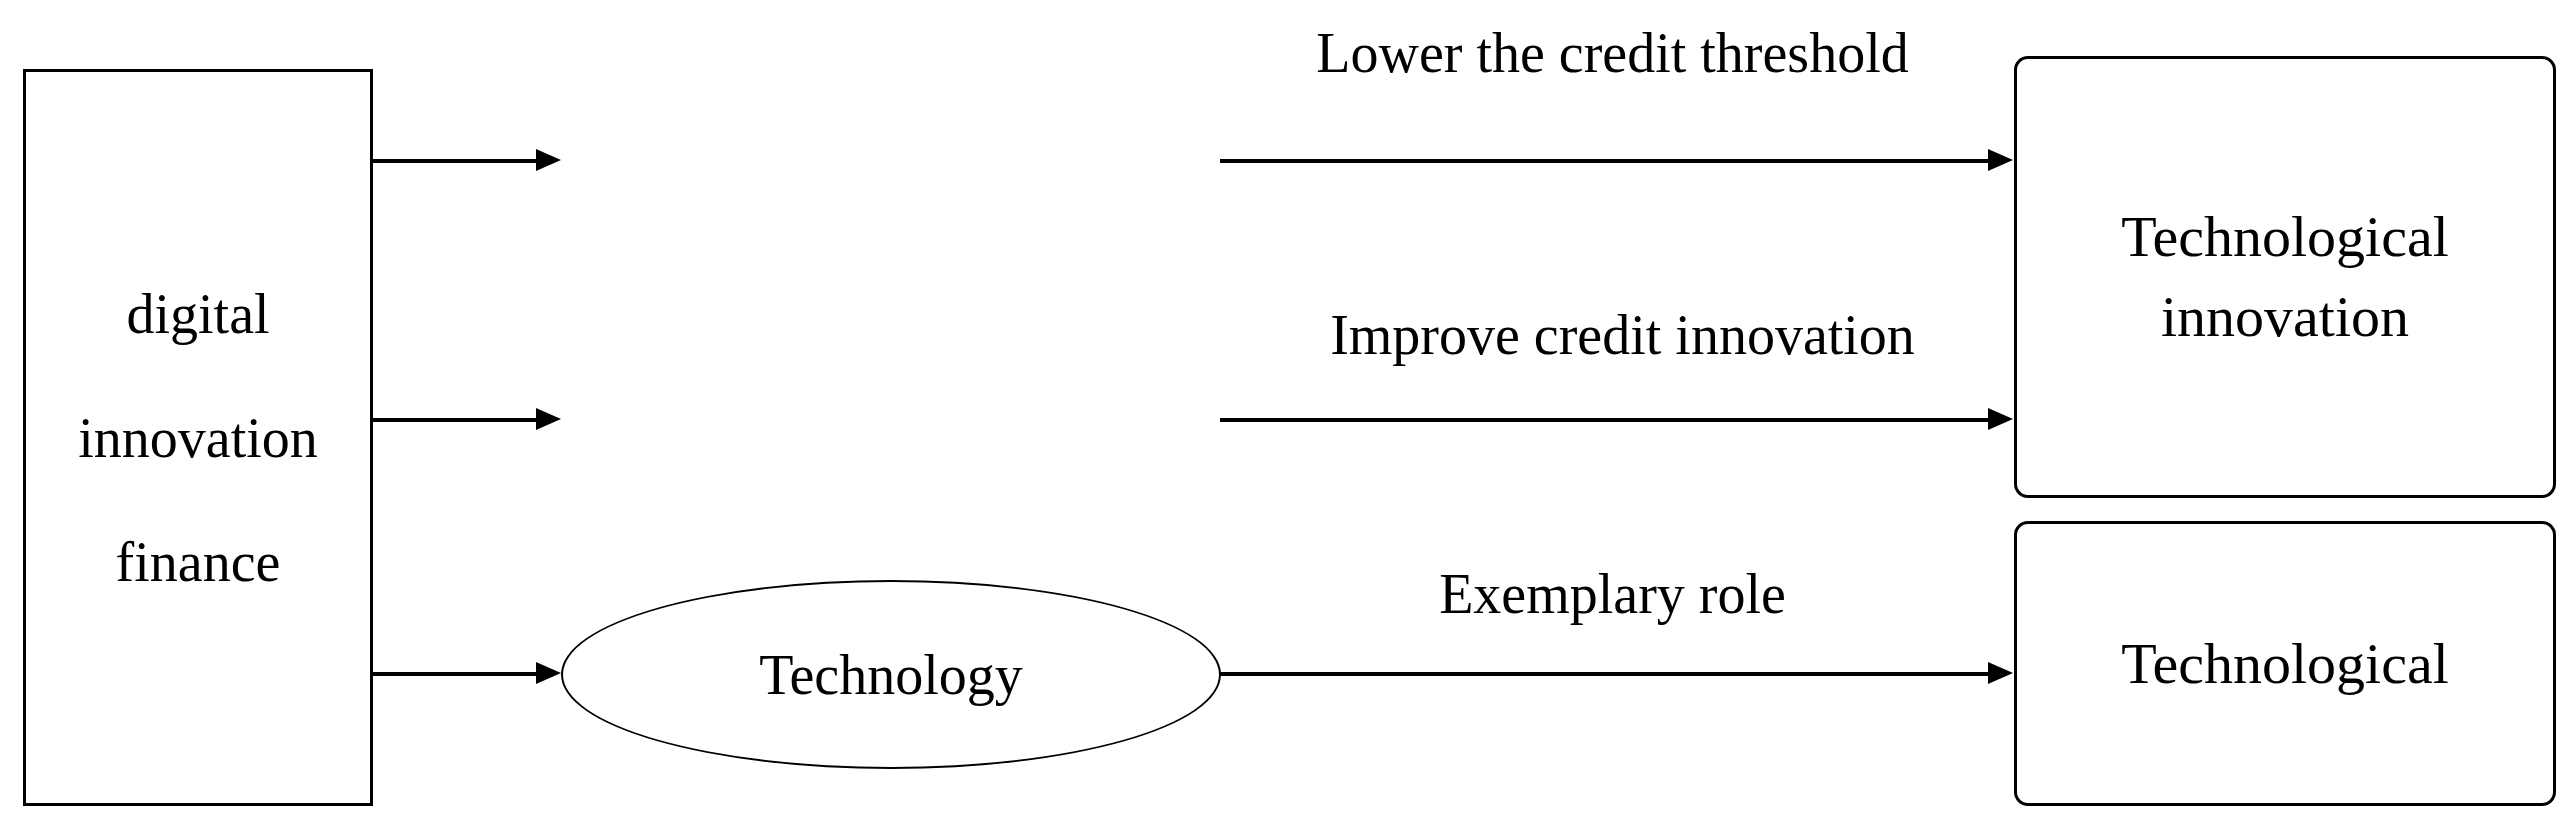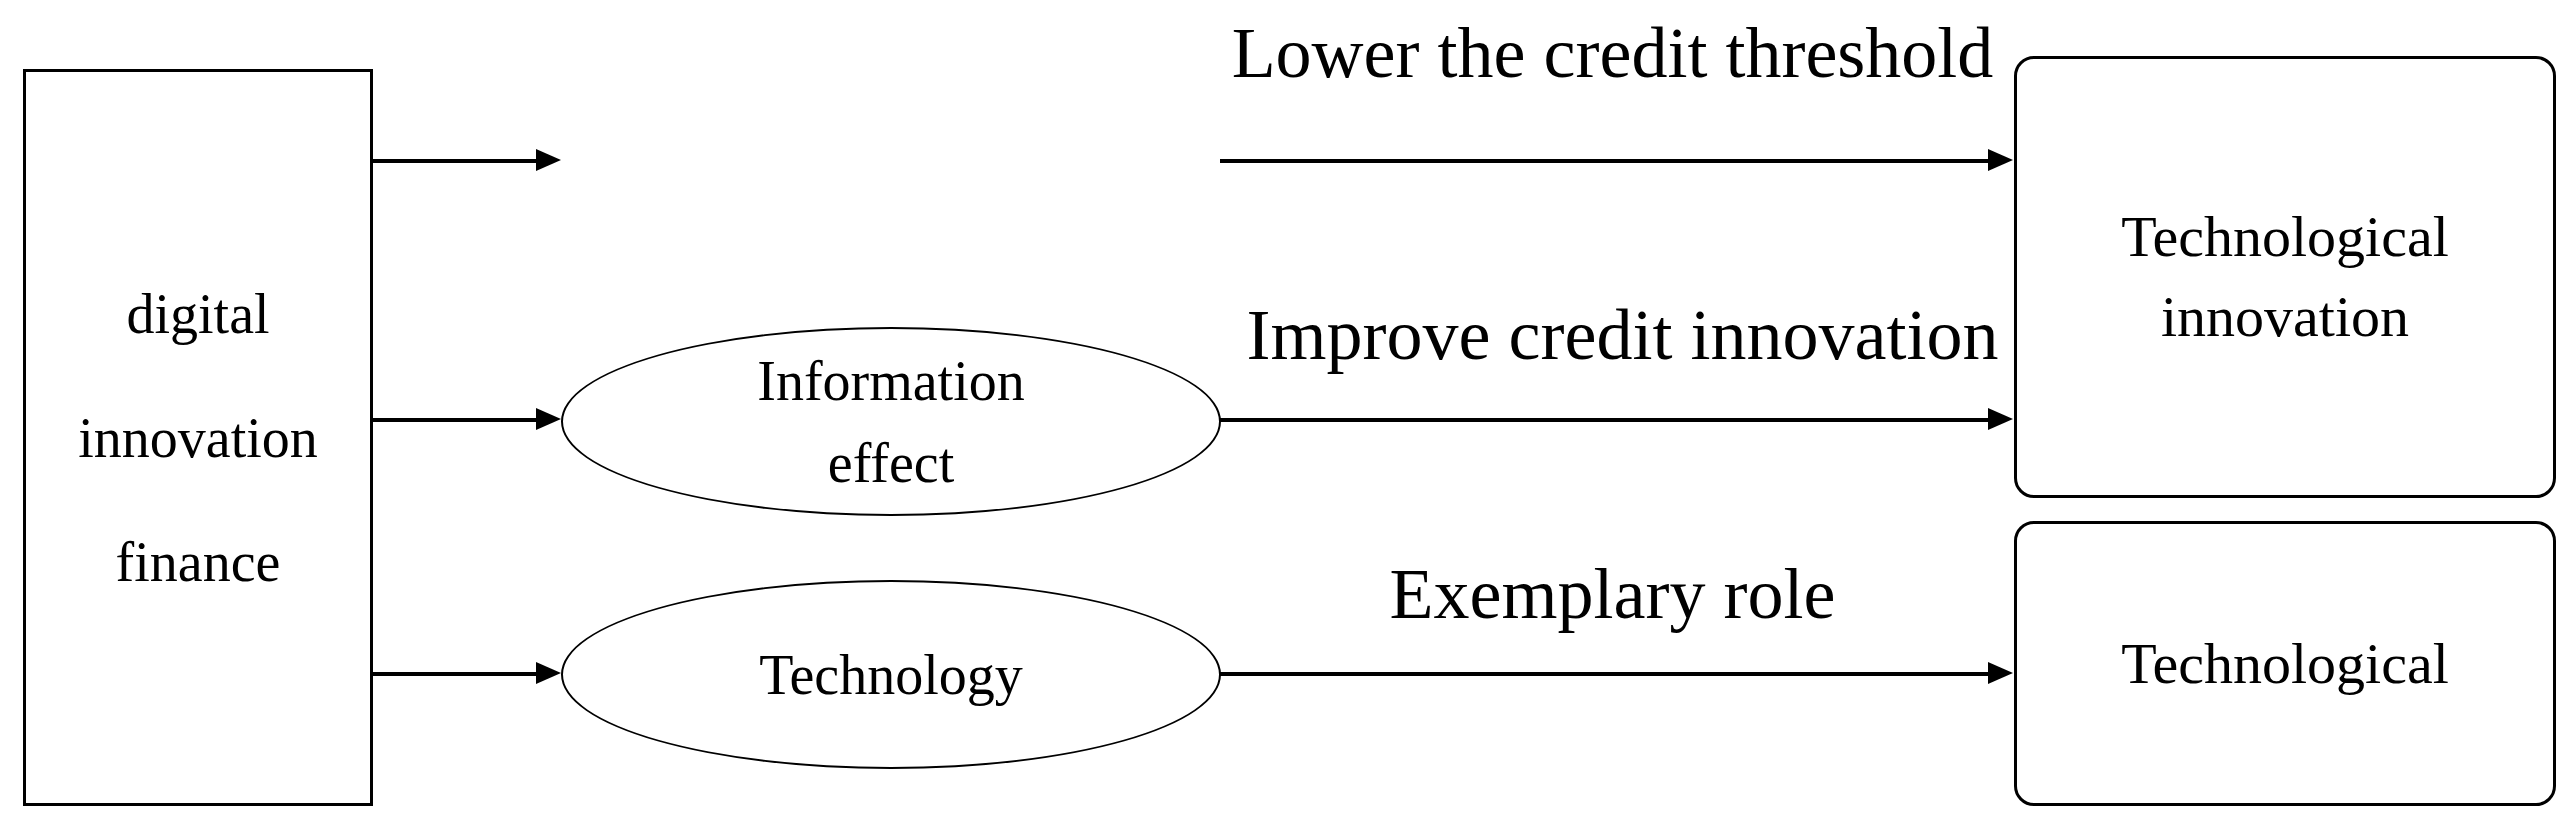--- a/index.html
+++ b/index.html
@@ -27,21 +27,21 @@
     align-items: center;
     justify-content: center;
     text-align: center;
   }
   .rect-node {
     border: 3.6px solid #000000;
     gap: 32px;
   }
   .round-node {
     border: 3.6px solid #000000;
-    border-radius: 20px;
+    border-radius: 14px;
   }
   .ellipse-node {
     border: 2.7px solid #000000;
     border-radius: 50%;
   }
   .source-text {
     font-size: 56px;
     line-height: 92px;
     white-space: nowrap;
   }
@@ -65,21 +65,21 @@
     width: 0;
     height: 0;
     border-top: 11.8px solid transparent;
     border-bottom: 11.8px solid transparent;
     border-left: 25.4px solid #000000;
   }
   .edge-label {
     position: absolute;
     width: 1127px;
     text-align: center;
-    font-size: 72px;
+    font-size: 56px;
     line-height: 84px;
     white-space: nowrap;
   }
 
   
   #src-box        { left: 23px;   top: 69px;  width: 350px; height: 737px; }
 
   #ellipse-1      { left: 561px;  top: 66px;  width: 660px; height: 189px; }
   #ellipse-2      { left: 561px;  top: 327px; width: 660px; height: 189px; }
   #ellipse-3      { left: 561px;  top: 580px; width: 660px; height: 189px; gap: 28px; }
@@ -116,24 +116,20 @@
     <div class="source-text">finance</div>
   </div>
 
   <div id="sline-1" class="arrow-line"></div>
   <div id="shead-1" class="arrow-head"></div>
   <div id="sline-2" class="arrow-line"></div>
   <div id="shead-2" class="arrow-head"></div>
   <div id="sline-3" class="arrow-line"></div>
   <div id="shead-3" class="arrow-head"></div>
 
-  <div id="ellipse-2" class="node ellipse-node">
-    <div class="ellipse-text">Information</div>
-    <div class="ellipse-text">effect</div>
-  </div>
   <div id="ellipse-3" class="node ellipse-node">
     <div class="ellipse-text">Technology</div>
   </div>
 
   <div id="lline-1" class="arrow-line"></div>
   <div id="lhead-1" class="arrow-head"></div>
   <div id="lline-2" class="arrow-line"></div>
   <div id="lhead-2" class="arrow-head"></div>
   <div id="lline-3" class="arrow-line"></div>
   <div id="lhead-3" class="arrow-head"></div>

